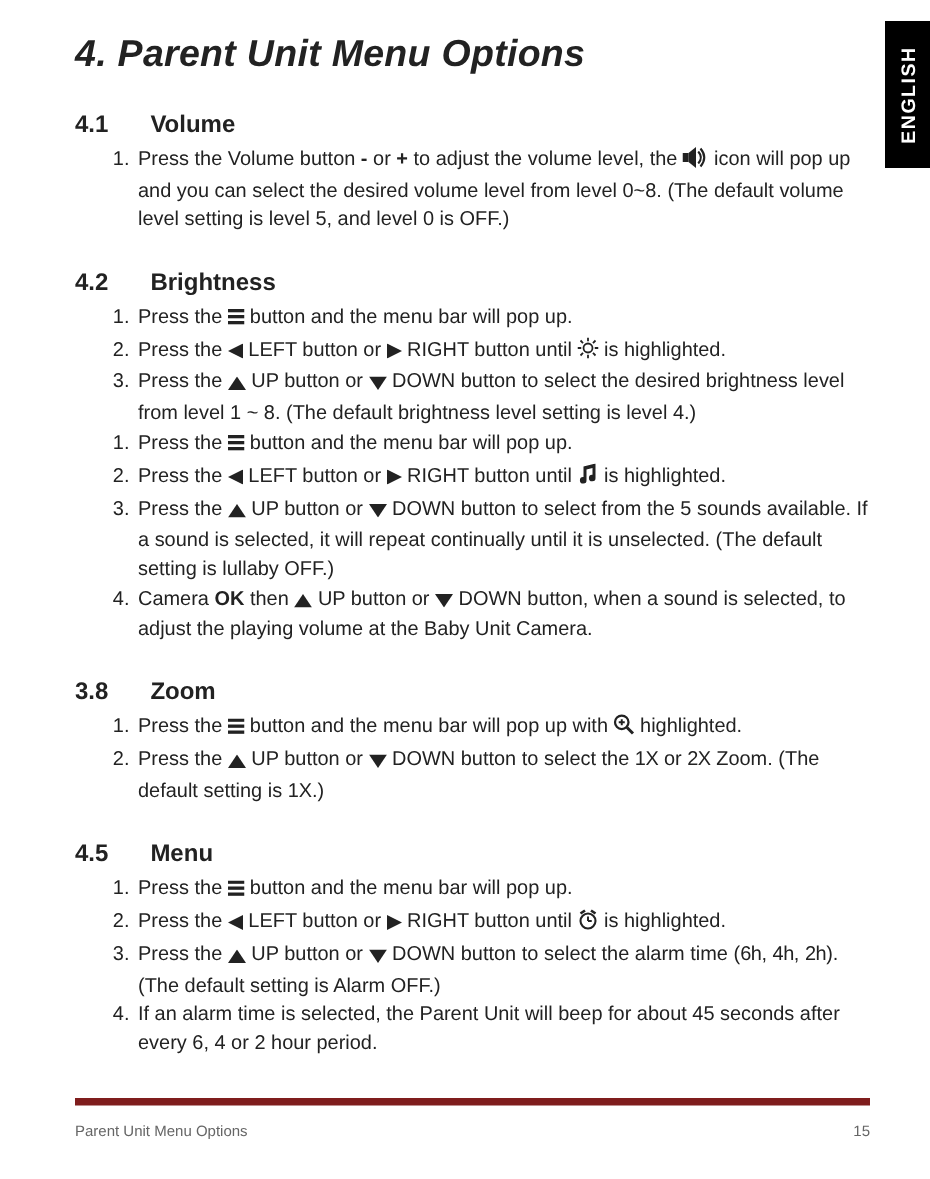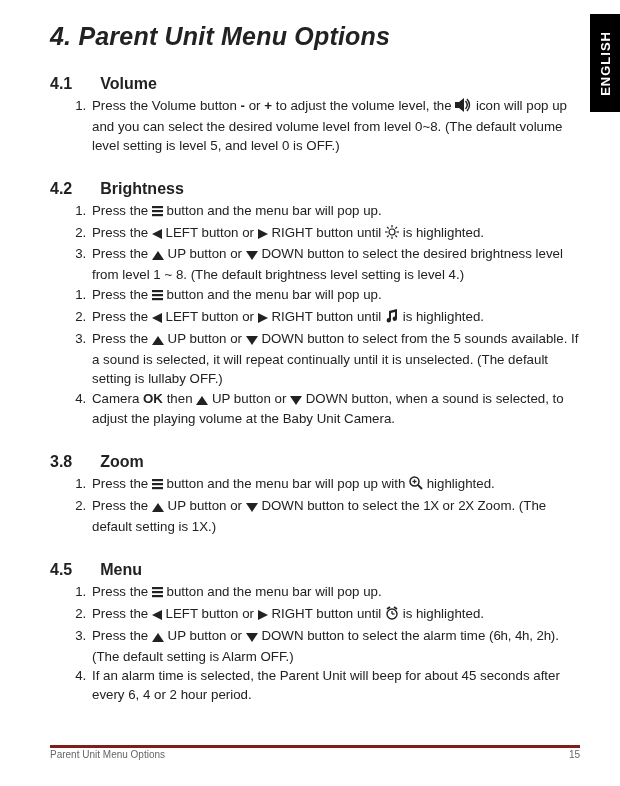--- a/index.html
+++ b/index.html
@@ -9,21 +9,21 @@
   .lang-tab span { writing-mode: vertical-rl; transform: rotate(180deg); font-size: 13px; font-weight: 700; letter-spacing: 1px; }
   h1 { font-style: italic; font-weight: 700; font-size: 25px; margin-bottom: 8px; letter-spacing: 0.2px; }
   .sec { display: flex; gap: 28px; margin: 24px 0 4px 0; }
   .sec .num { font-size: 16px; font-weight: 700; }
   .sec .label { font-size: 16px; font-weight: 700; }
   ol { list-style: decimal; padding-left: 40px; font-size: 13.3px; line-height: 1.42; }
   ol li { padding-left: 2px; margin-bottom: 1px; }
   .inl { display: inline-block; vertical-align: -2px; }
   .bold { font-weight: 700; }
   .cond { font-family: "Arial Narrow", Arial, sans-serif; font-stretch: condensed; letter-spacing: -0.3px; }
-  .footer { position: absolute; left: 50px; right: 40px; bottom: 26px; border-top: 3px solid #7f1d1d; padding-top: 1px; display: flex; justify-content: space-between; font-size: 10px; color: #666; }
+  .footer { position: absolute; left: 50px; right: 40px; bottom: 26px; border-top: 5px solid #7f1d1d; padding-top: 12px; display: flex; justify-content: space-between; font-size: 10px; color: #666; }
   svg { display: inline; }
 </style>
 </head>
 <body>
 
 <svg width="0" height="0" style="position:absolute">
   <defs>
     <g id="menu-ic">
         <rect x="0" y="0" width="11" height="2.2" fill="#222"></rect>
         <rect x="0" y="4" width="11" height="2.2" fill="#222"></rect>

